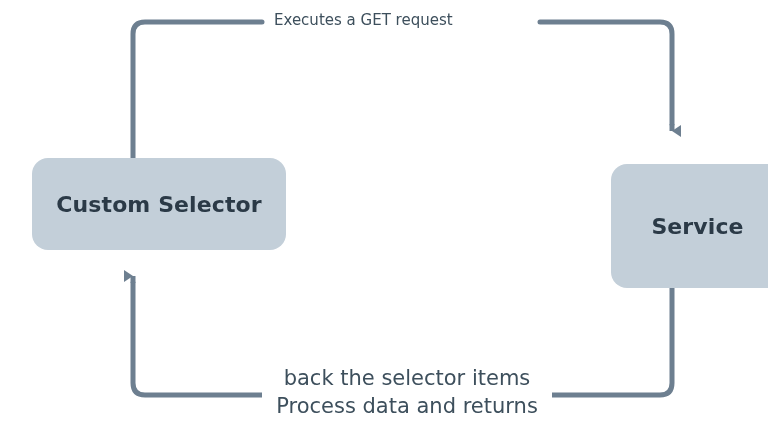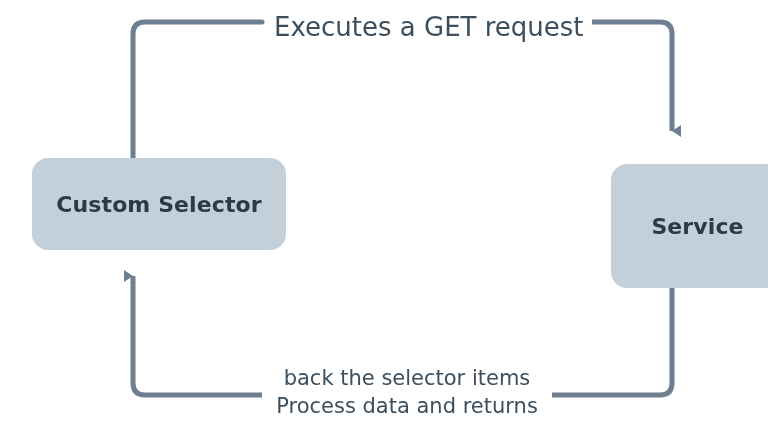--- a/index.html
+++ b/index.html
@@ -63,21 +63,21 @@
     font-weight: normal;
     color: #3d4f5c;
     background: #ffffff;
     white-space: nowrap;
     text-align: center;
     line-height: 1.35;
   }
   #edge-label-top {
     left: 266px;
     top: 10px;
-    font-size: 26px;
+    font-size: 15px;
     padding: 0 8px;
   }
   #edge-label-bottom {
     left: 262px;
     top: 364px;
     width: 278px;
     font-size: 21px;
     padding: 0 6px;
   }
   .edge-label-line { display: block; }

